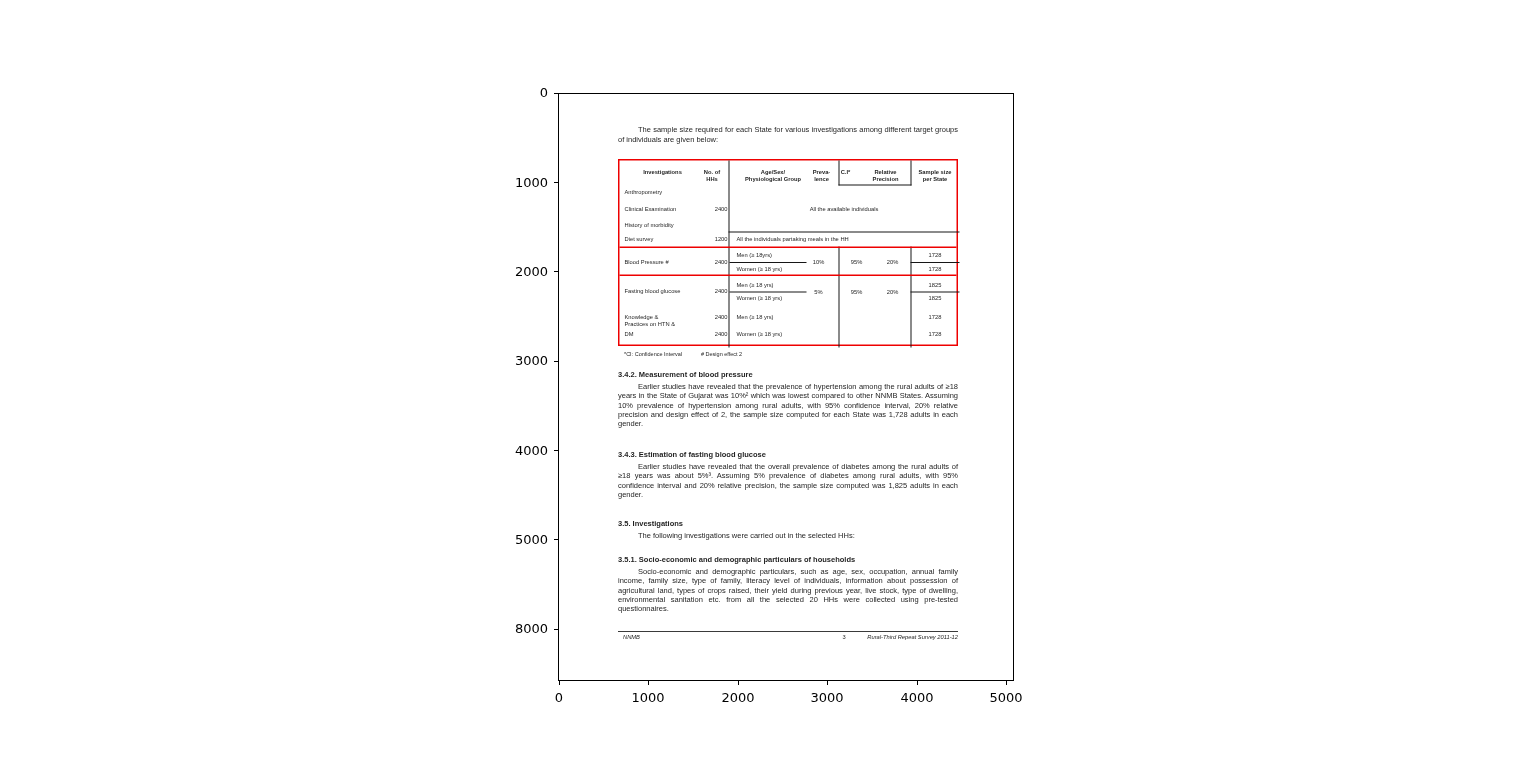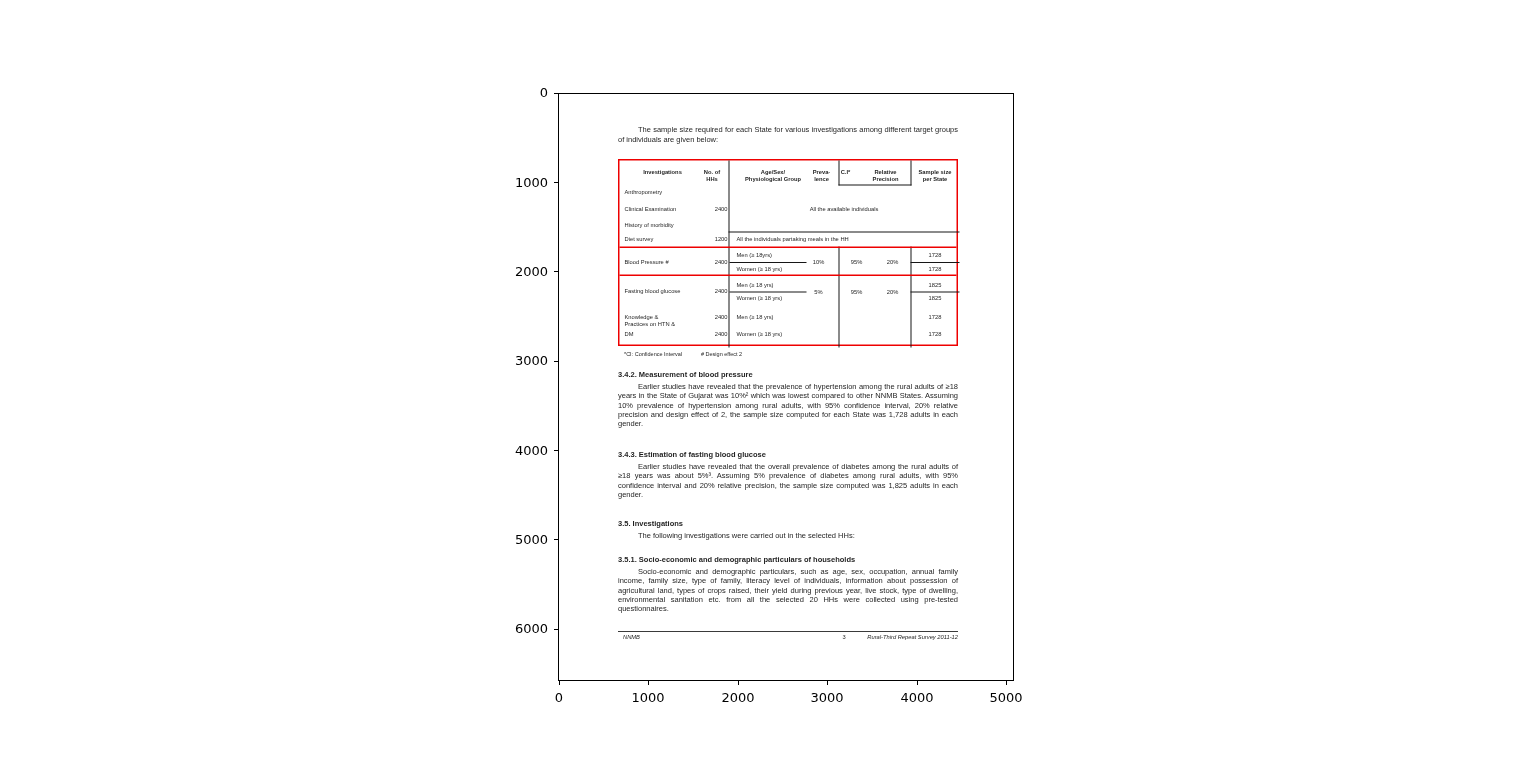--- a/index.html
+++ b/index.html
@@ -43,21 +43,21 @@
 </head>
 <body>
 
 <div>
   <div class="ytick-label" style="left:468px;top:85px">0</div>
   <div class="ytick-label" style="left:468px;top:175px">1000</div>
   <div class="ytick-label" style="left:468px;top:264px">2000</div>
   <div class="ytick-label" style="left:468px;top:353px">3000</div>
   <div class="ytick-label" style="left:468px;top:443px">4000</div>
   <div class="ytick-label" style="left:468px;top:532px">5000</div>
-  <div class="ytick-label" style="left:468px;top:621px">6000</div>
+  <div class="ytick-label" style="left:468px;top:621px">8000</div>
   <div class="ytick-mark" style="left:554px;top:93px"></div>
   <div class="ytick-mark" style="left:554px;top:182px"></div>
   <div class="ytick-mark" style="left:554px;top:271px"></div>
   <div class="ytick-mark" style="left:554px;top:361px"></div>
   <div class="ytick-mark" style="left:554px;top:450px"></div>
   <div class="ytick-mark" style="left:554px;top:539px"></div>
   <div class="ytick-mark" style="left:554px;top:629px"></div>
 </div>
 
 <div>

